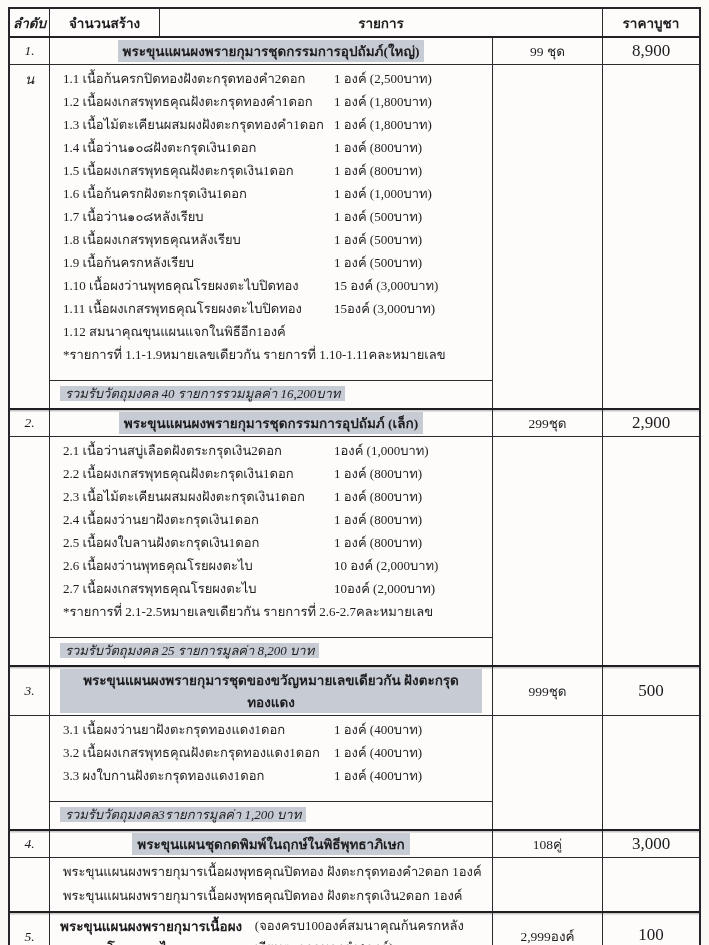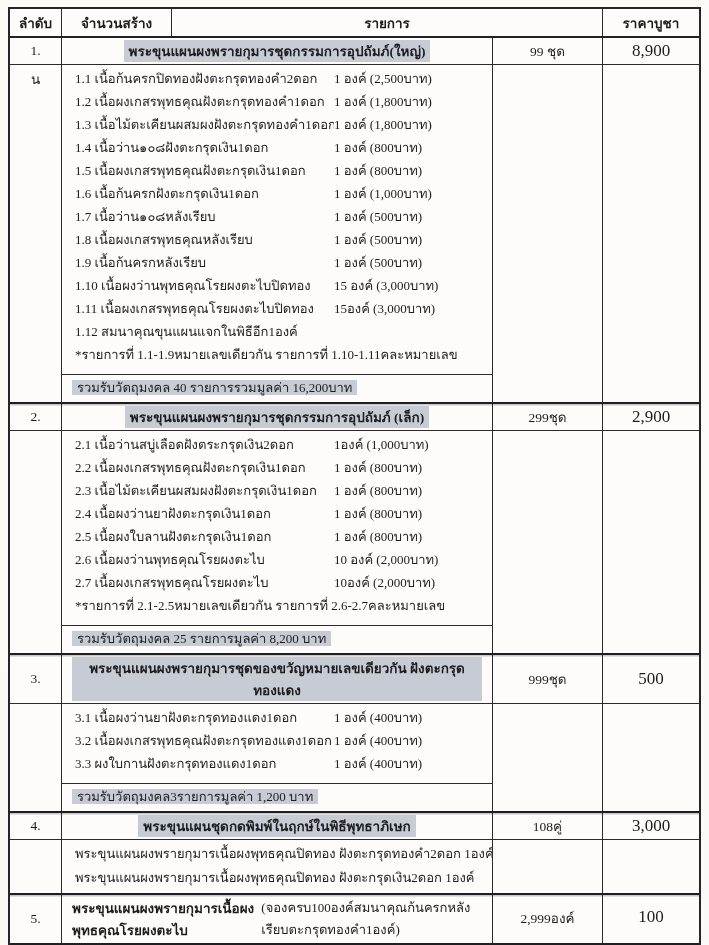--- a/index.html
+++ b/index.html
@@ -20,21 +20,21 @@
     border: 2.2px solid #26262a;
     background: #fdfcfa;
   }
   .row { display: flex; align-items: stretch; }
   .cell {
     box-sizing: border-box;
     border-right: 1.4px solid #2b2b2e;
     overflow: hidden;
   }
   .cell:last-child { border-right: none; }
-  .c-idx   { width: 52px;  display:flex; align-items:center; justify-content:center; font-size:13.5px; }
+  .c-idx   { width: 40px;  display:flex; align-items:center; justify-content:center; font-size:13.5px;font-style:italic; }
   .c-items { flex: 1; }
   .c-qty   { width: 110px; display:flex; align-items:center; justify-content:center; font-size:13.5px; }
   .c-price { width: 96px;  display:flex; align-items:center; justify-content:center; font-size:17px; }
 
   .hdr-row { border-bottom: 2.4px solid #222226; min-height: 27px; }
   .hdr-row .cell { font-weight: bold; font-size: 13.5px; display:flex; align-items:center; justify-content:center; }
 
   .head-row { min-height: 26px; border-bottom: 1.4px solid #2b2b2e; }
   .head-row .c-items { display:flex; align-items:center; padding: 2px 10px; font-size: 13.5px; font-weight: 600; }
   .head-row .align-center { justify-content: center; text-align:center; }
@@ -59,25 +59,25 @@
   .item-line {
     display: flex; white-space: nowrap;
     line-height: 23px; font-size: 13px;
     padding: 0 8px 0 13px;
   }
   .item-text { flex: 1; overflow: hidden; }
   .item-qty  { flex-shrink: 0; width: 150px; }
   .plain-line { line-height: 24px; font-size: 13px; padding: 0 8px 0 13px; white-space: nowrap; overflow:hidden; }
   .note-line  { line-height: 23px; font-size: 13px; padding: 0 8px 0 13px; white-space: nowrap; overflow:hidden; }
   .total-line {
-    margin-top: 8px;
+    margin-top: 14px;
     border-top: 1.5px solid #2b2b2e;
     line-height: 23px; font-size: 13px;
     padding: 1px 8px 0 10px;
-    white-space: nowrap; overflow:hidden;
+    white-space: nowrap; overflow:hidden;font-style:italic;
   }
 </style>
 </head>
 <body>
 
 <div class="paper">
   <div class="table">
 
     <div class="row hdr-row">
       <div class="cell c-idx">ลำดับ</div>

